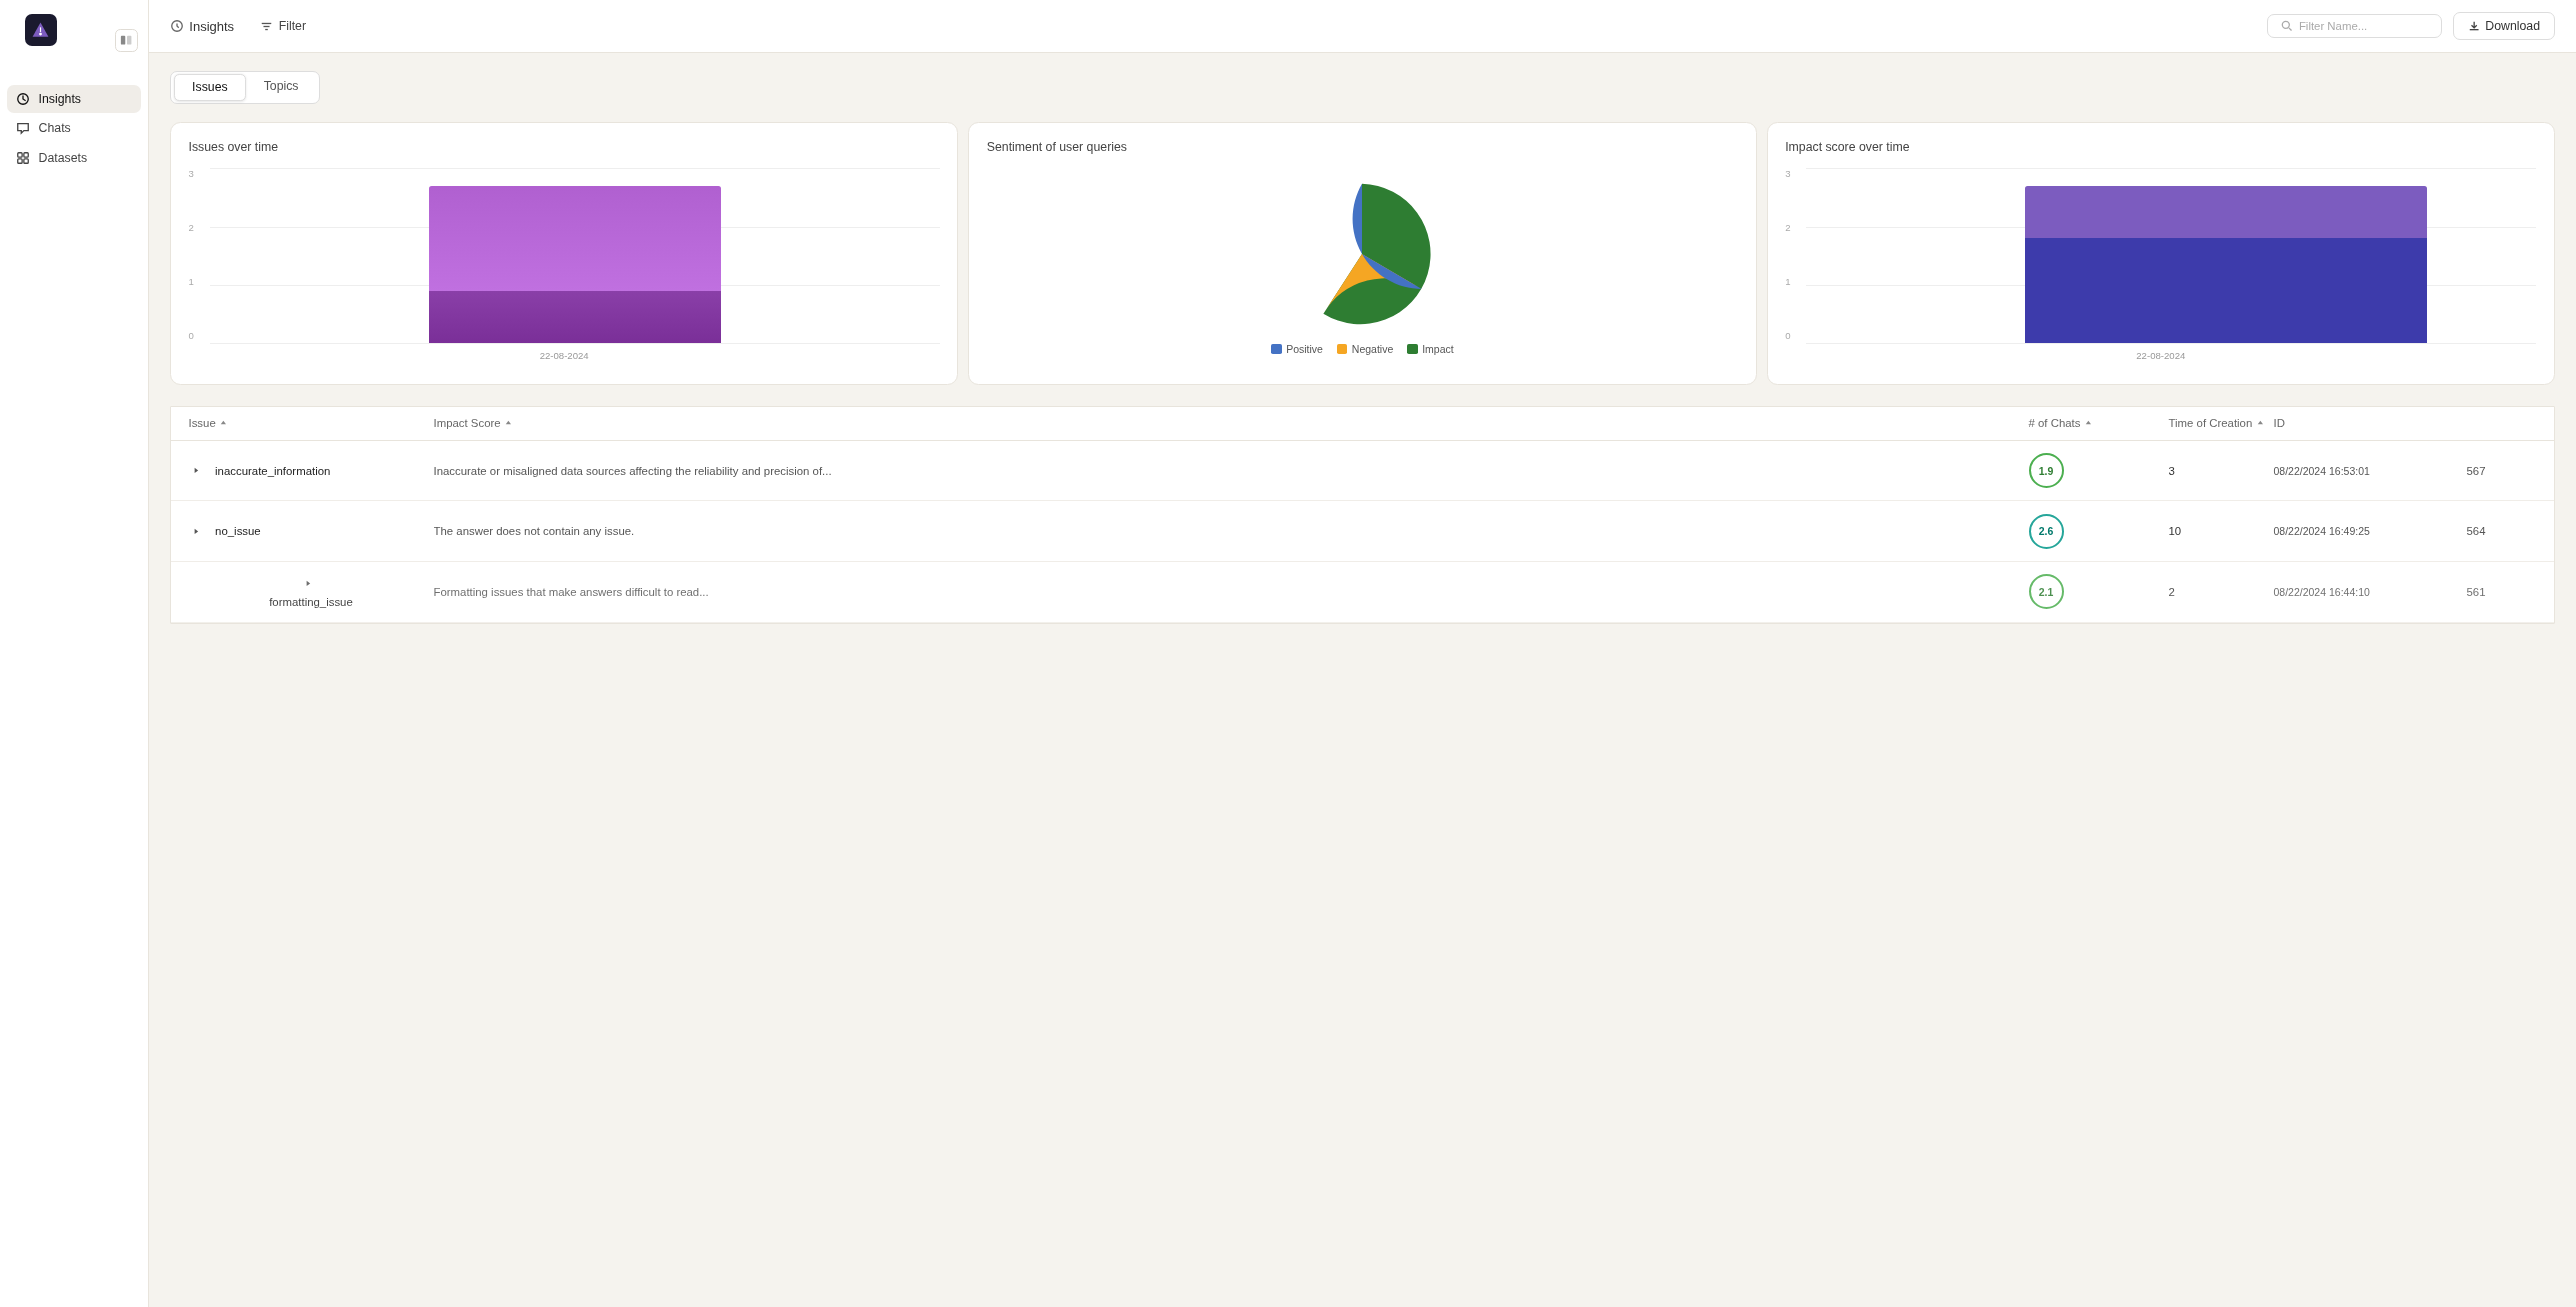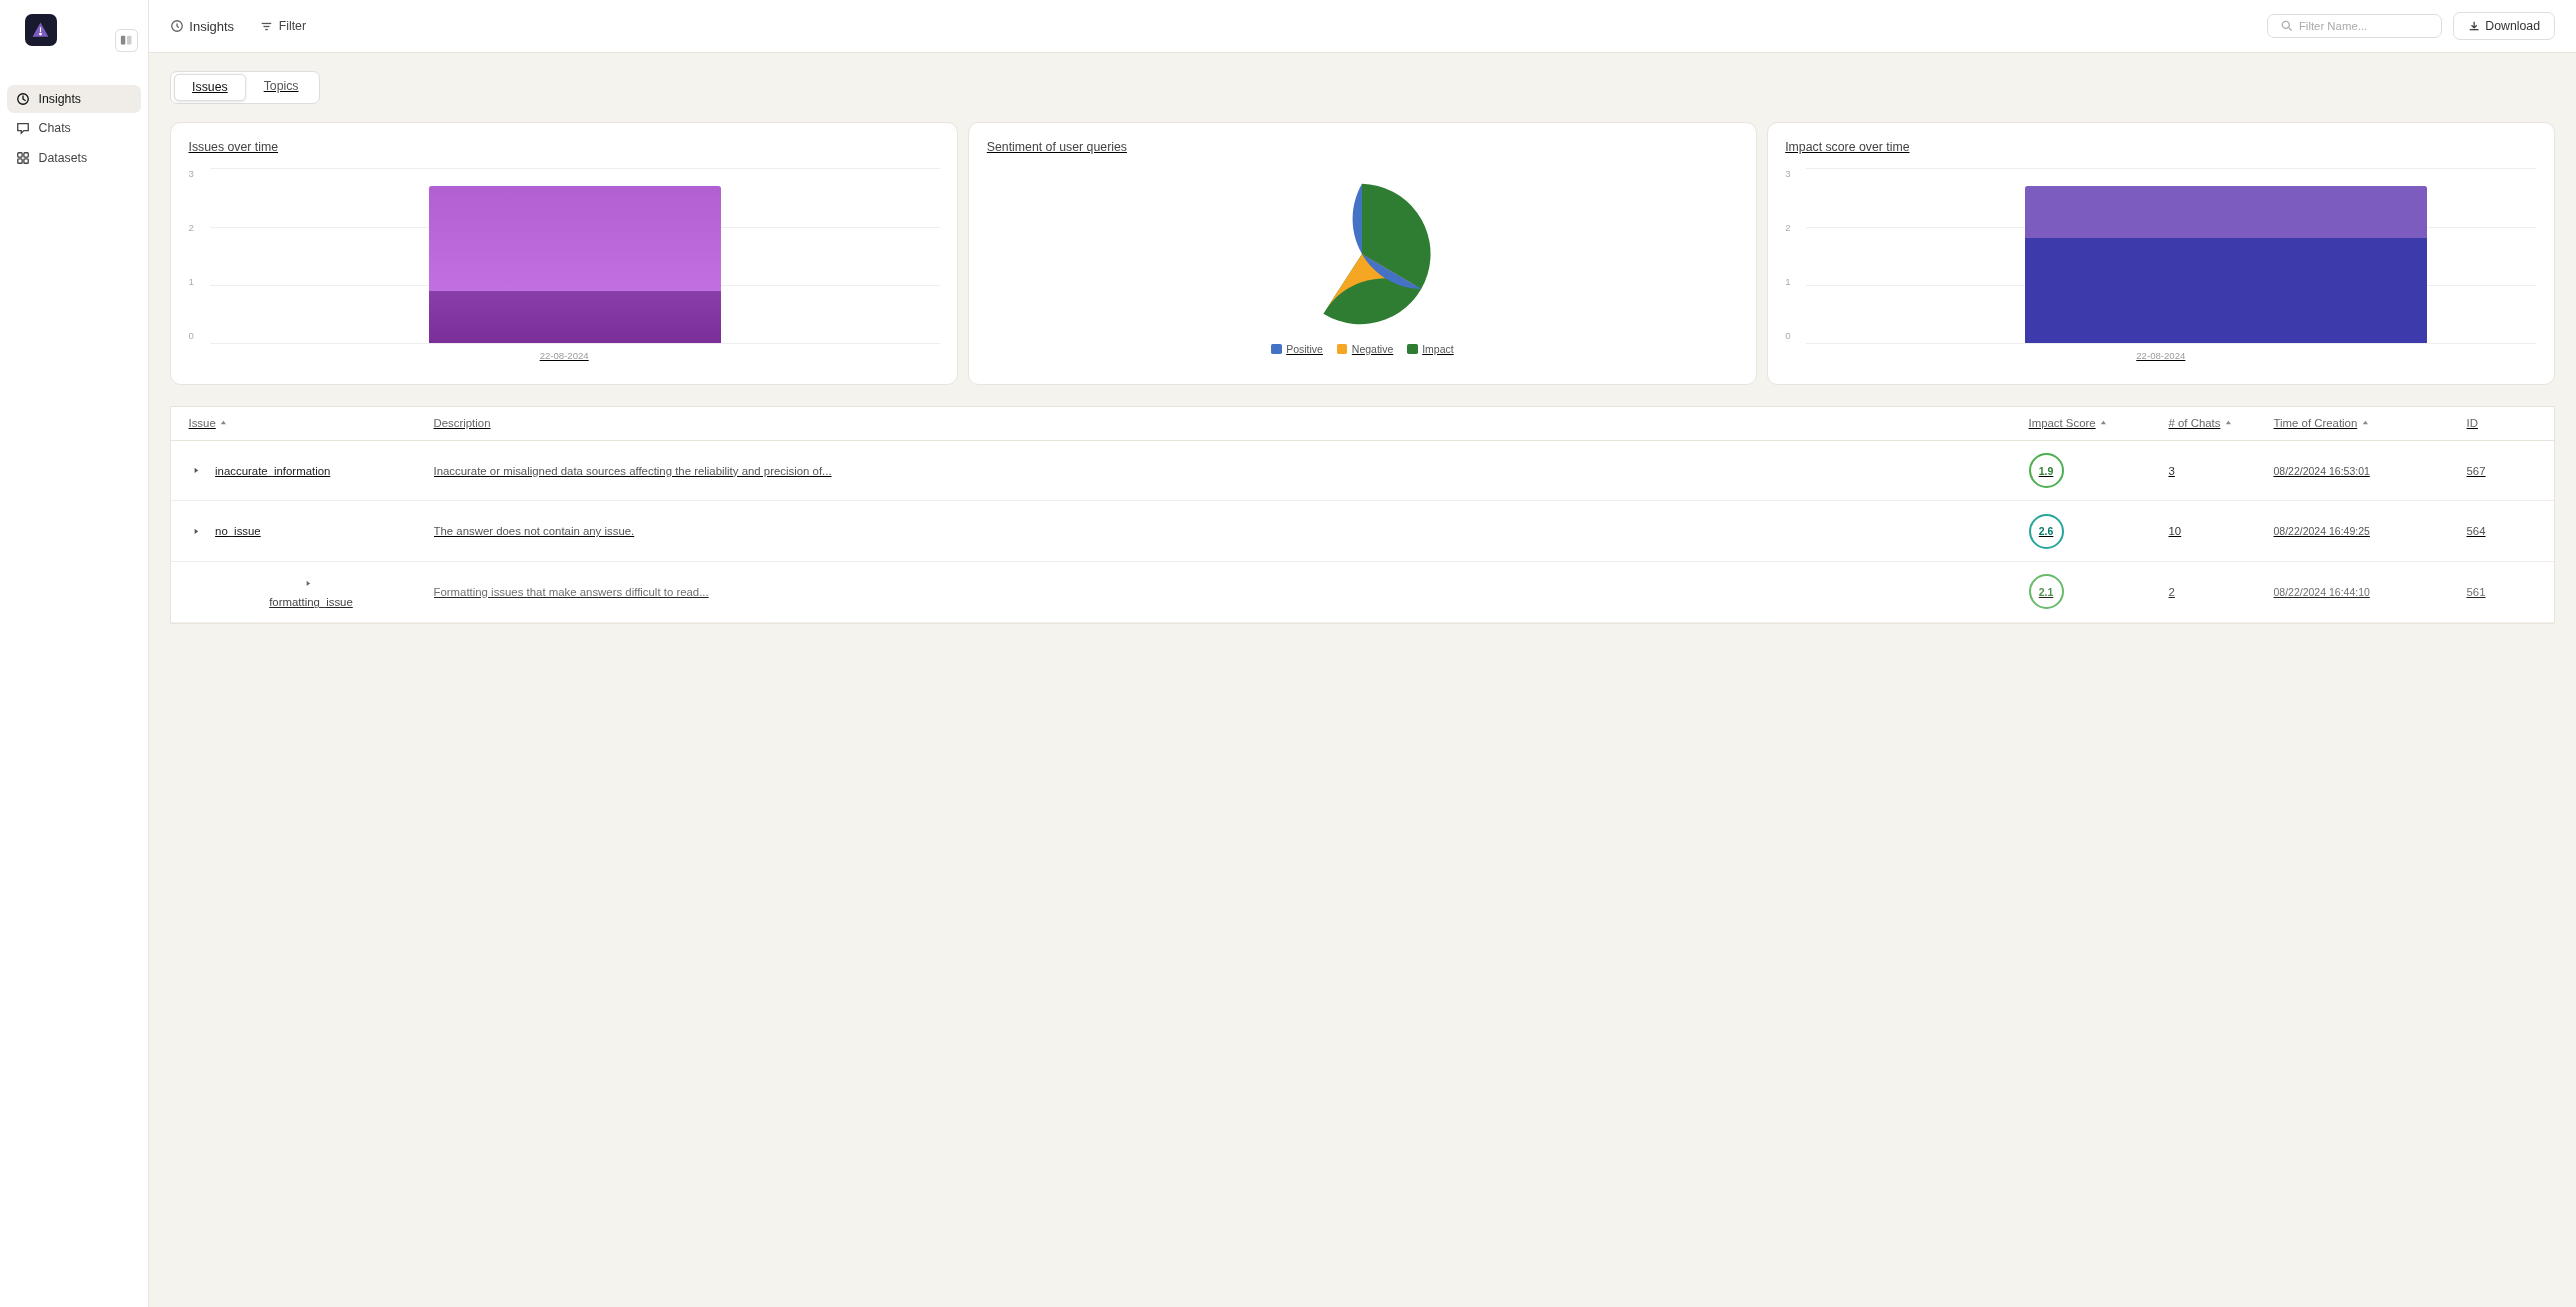--- a/index.html
+++ b/index.html
@@ -63,21 +63,21 @@
     }
     .download-btn {
       display: flex; align-items: center; gap: 5.3px;
       background: #fff; border: 0.9px solid #ddd;
       border-radius: 7px; padding: 6.1px 14px;
       font-size: 12.3px; color: #333; cursor: pointer;
       font-weight: 500;
     }
 
     
-    .content { flex: 1; overflow-y: auto; padding: 17.5px 21px; text-decoration: underline; }
+    .content { flex: 1; overflow-y: auto; padding: 17.5px 21px; }
 
     
     .tabs { display: flex; gap: 0; margin-bottom: 17.5px; background: #fff; border: 0.9px solid #ddd; border-radius: 7px; padding: 2.6px; width: fit-content; }
     .tab {
       padding: 5.3px 17.5px;
       font-size: 12.3px;
       cursor: pointer;
       border-radius: 5.3px;
       color: #555;
     }
@@ -330,23 +330,20 @@
     <div class="table-section">
 
       <div class="table-header">
         <div class="table-header-cell">
           <span>Issue</span>
           <svg width="8.8" height="8.8" viewBox="0 0 10 10" fill="#888">
             <path d="M5 2L8 6H2Z"></path>
           </svg>
         </div>
         <div class="table-header-cell">
-          <span>Description</span>
-        </div>
-        <div class="table-header-cell">
           <span>Impact Score</span>
           <svg width="8.8" height="8.8" viewBox="0 0 10 10" fill="#888">
             <path d="M5 2L8 6H2Z"></path>
           </svg>
         </div>
         <div class="table-header-cell">
           <span># of Chats</span>
           <svg width="8.8" height="8.8" viewBox="0 0 10 10" fill="#888">
             <path d="M5 2L8 6H2Z"></path>
           </svg>

